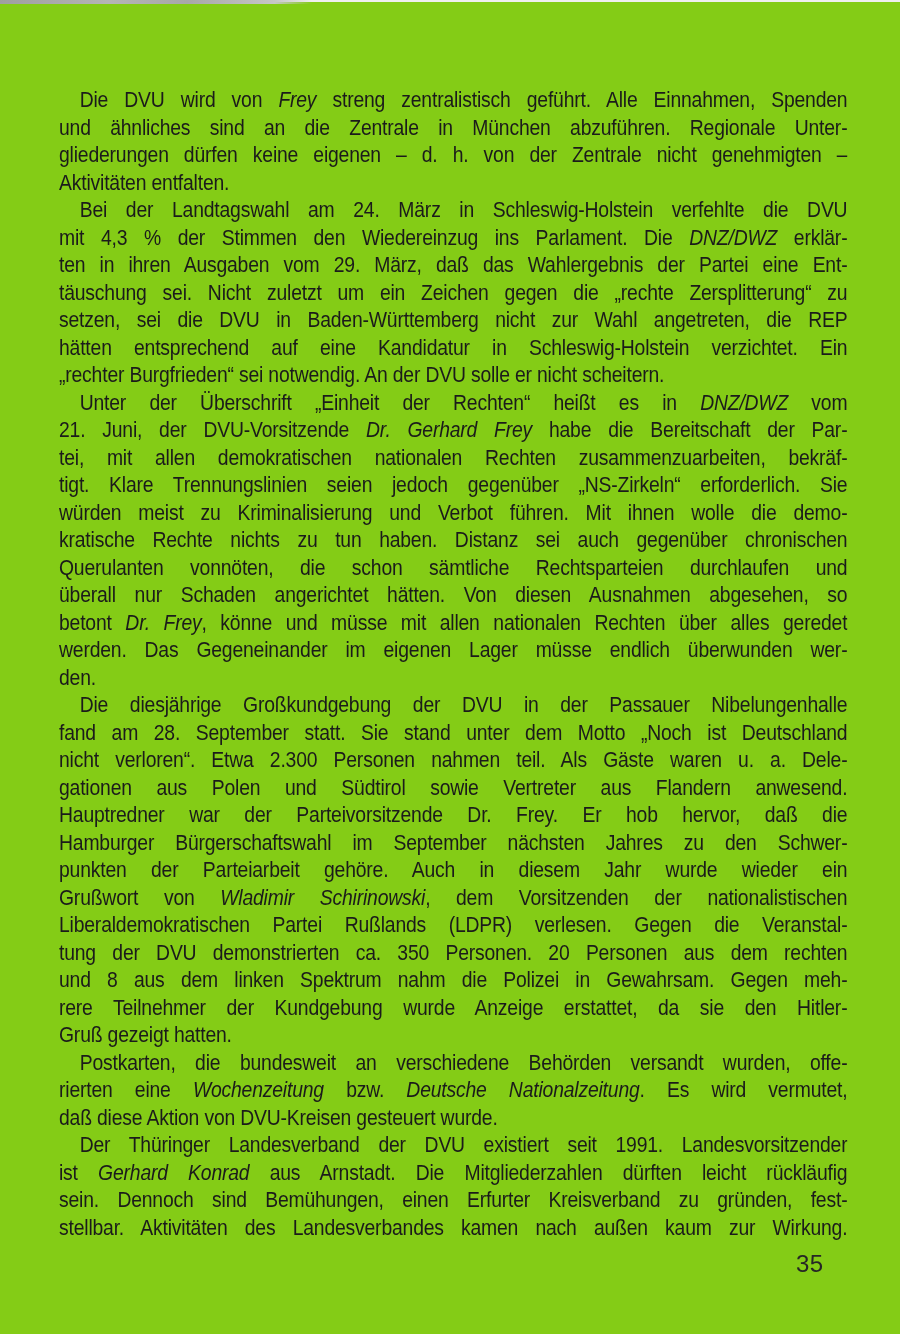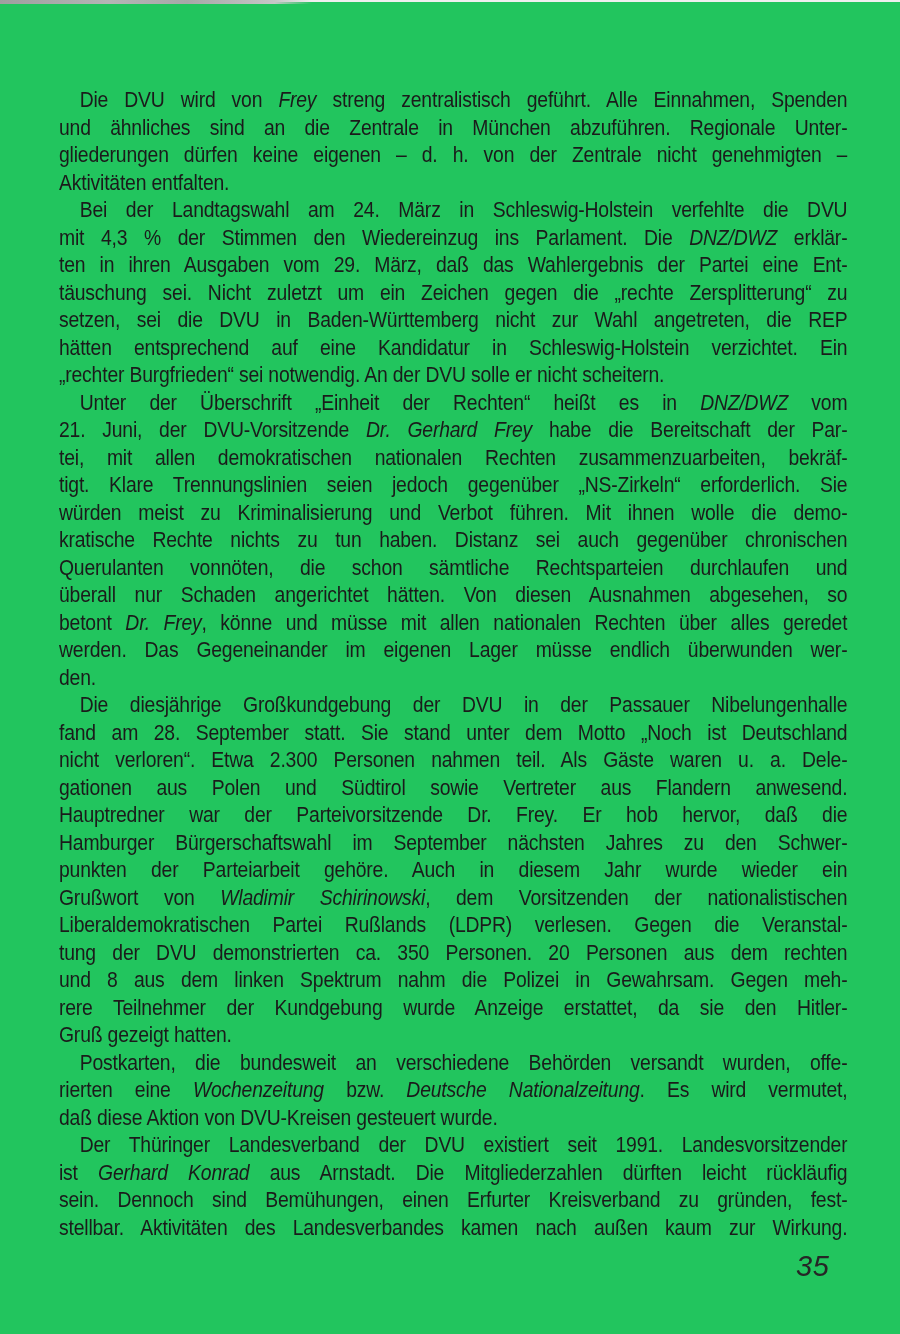--- a/index.html
+++ b/index.html
@@ -4,21 +4,21 @@
 <style>
   html, body {
     margin: 0;
     padding: 0;
     background: #ffffff;
   }
   .page {
     position: relative;
     width: 900px;
     height: 1334px;
-    background: #22c55e;
+    background: #84cc16;
     font-family: "Liberation Sans", sans-serif;
     color: #1b1b1b;
     overflow: hidden;
   }
   .top-edge-line {
     position: absolute;
     top: 0; left: 0;
     width: 100%;
     height: 2px;
     background: #efefef;
@@ -56,24 +56,23 @@
     height: 0;
   }
   .line.indent { text-indent: 23px; }
   .line.last { text-align: left; }
   .line.last::after { content: none; }
   .it { font-style: italic; }
   .pagenum {
     position: absolute;
     left: 796px;
     top: 1250px;
-    font-size: 29px;
+    font-size: 24px;
     letter-spacing: 0.5px;
     color: #262626;
-    font-style: italic;
   }
 </style>
 </head>
 <body>
 
 <div class="page">
   <div class="top-edge-line"></div>
   <div class="scan-bar"></div>
   <div class="textblock" id="textblock">
       <div class="line indent"><span>Die DVU wird von </span><span class="it">Frey</span><span> streng zentralistisch geführt. Alle Einnahmen, Spenden</span></div>

